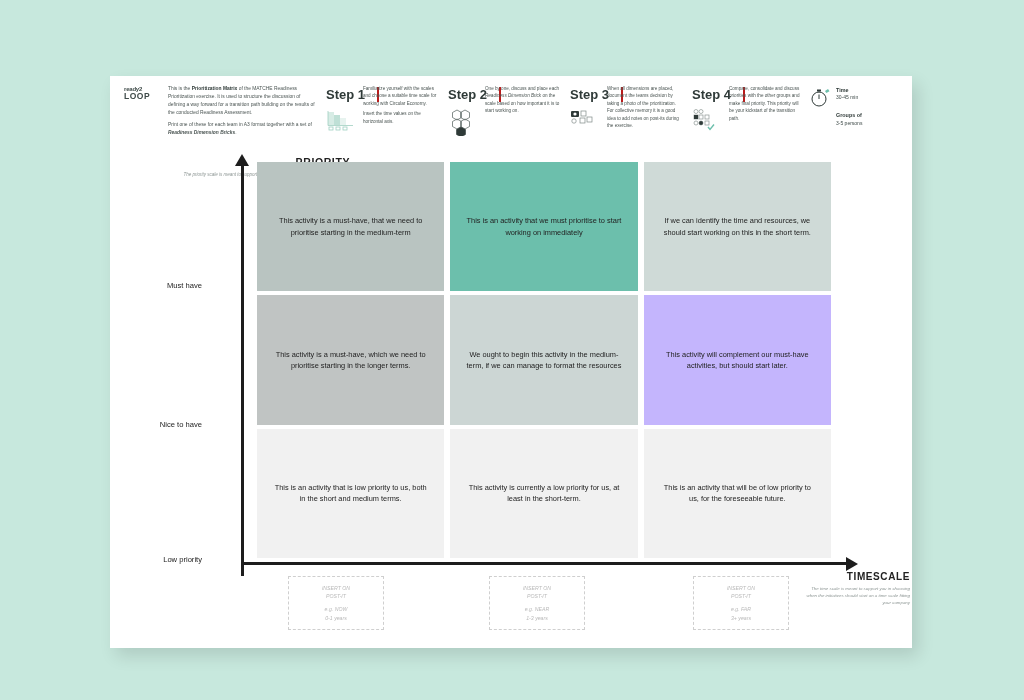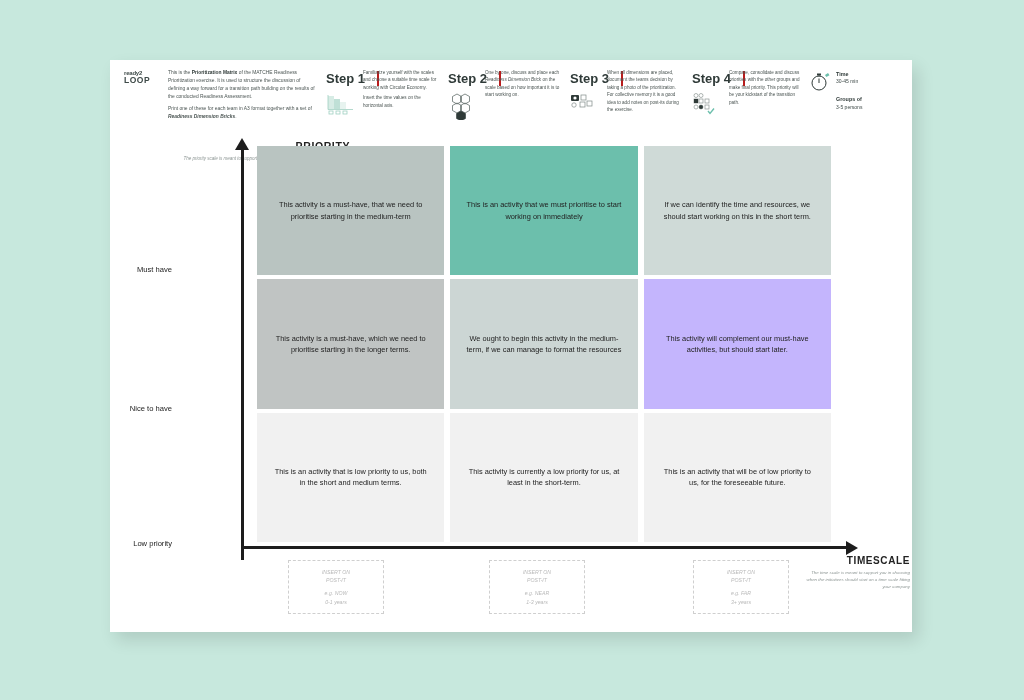--- a/index.html
+++ b/index.html
@@ -2,21 +2,21 @@
 <html><head>
 <meta charset="utf-8">
 <style>
   html,body{margin:0;padding:0;}
   body{
     width:1024px;height:700px;
     background:#c7e8dd;
     font-family:"Liberation Sans", sans-serif;
     overflow:hidden;
   }
-  #root{position:relative;width:1024px;height:592px;}
+  #root{position:relative;width:1024px;height:592px;margin-top:16px;}
 
   .canvas{
     position:absolute;
     left:110px;top:60px;
     width:802px;height:572px;
     background:#ffffff;
     box-shadow:6px 8px 16px rgba(0,0,0,0.12);
   }
 
   
@@ -114,21 +114,21 @@
   .c-teal{background:#6cbfac;}
   .c-gray1{background:#b9c4c1;}
   .c-gray2{background:#c0c4c3;}
   .c-light1{background:#cfdad7;}
   .c-light2{background:#ccd6d4;}
   .c-light3{background:#c4b5fd;}
   .c-pale{background:#f1f1f1;}
 
   
   .ylab{
-    position:absolute;right:740px;width:110px;text-align:right;
+    position:absolute;right:710px;width:110px;text-align:right;
     font-size:7.6px;color:#222;
   }
   .ylab.r1{top:205px;}
   .ylab.r2{top:344px;}
   .ylab.r3{top:479px;}
 
   
   .postit{
     position:absolute;top:500px;width:94px;height:52px;
     border:1px dashed #cfcfcf;

